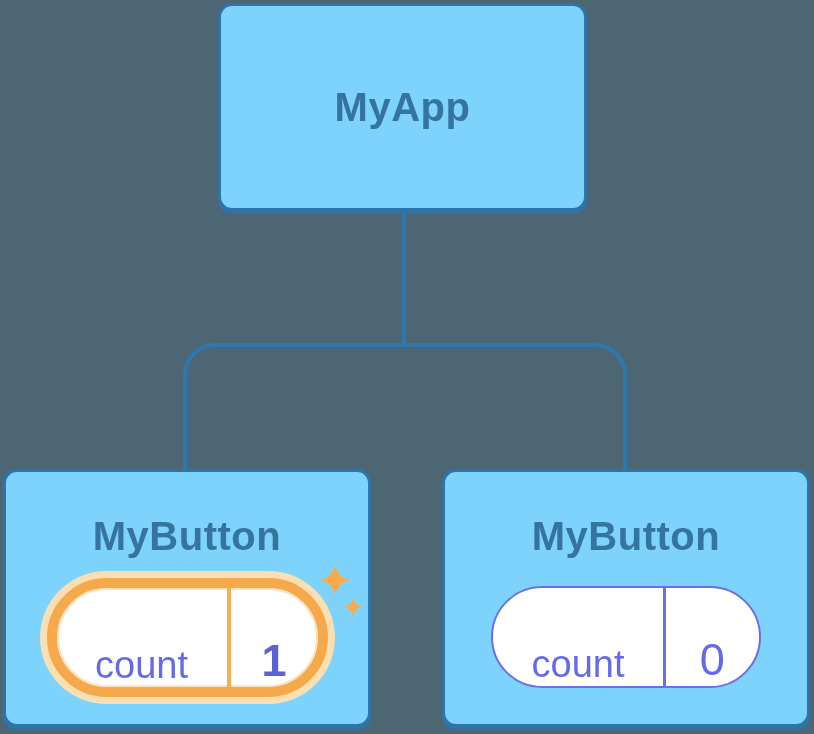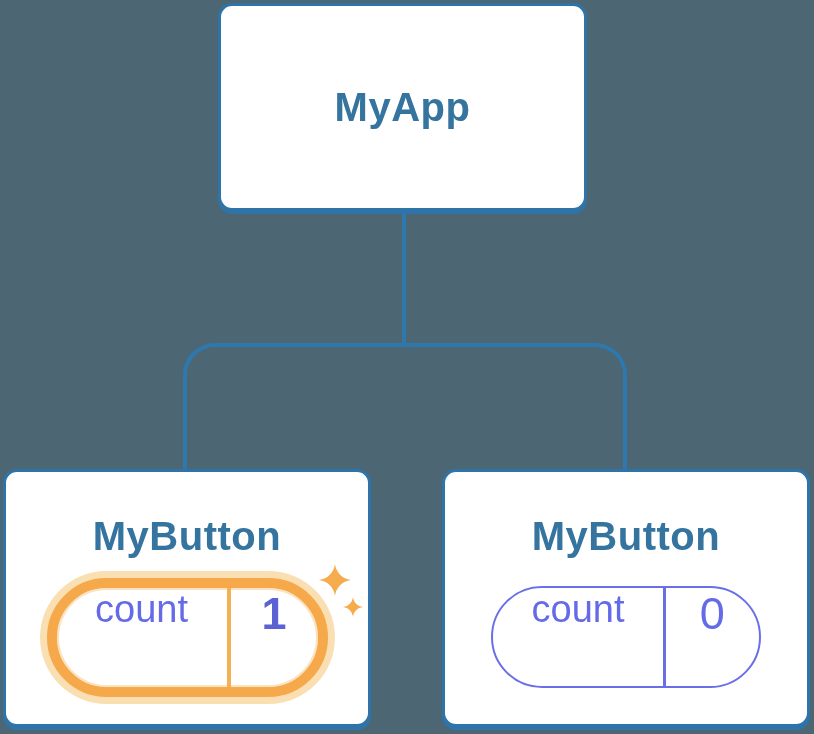--- a/index.html
+++ b/index.html
@@ -26,21 +26,21 @@
     box-sizing: border-box;
     border: 4px solid #2E78AD;
     border-bottom: none;
     border-radius: 32px 32px 0 0;
   }
 
   
   .node {
     position: absolute;
     box-sizing: border-box;
-    background: #ffffff;
+    background: #7dd3fc;
     border: 3px solid #2E74A8;
     border-radius: 14px;
     box-shadow: 0 3px 0 0 #2E74A8;
     display: flex;
     flex-direction: column;
     align-items: center;
   }
   .node-root {
     left: 218px; top: 3px;
     width: 369px; height: 208px;
@@ -62,21 +62,21 @@
     font-size: 40px;
     font-weight: 700;
     line-height: 1.2;
     color: #35749E;
     letter-spacing: 0.5px;
   }
 
   
   .pill {
     display: flex;
-    align-items: flex-start;
+    align-items: flex-end;
     box-sizing: border-box;
     background: #FFFFFF;
   }
   .pill-highlight {
     width: 281px; height: 119px;
     border: 10px solid #F5A94B;
     border-radius: 70px;
     box-shadow: 0 0 0 7px #FADFB2, inset 0 0 0 2px #FBE3C0;
   }
   .pill-normal {

